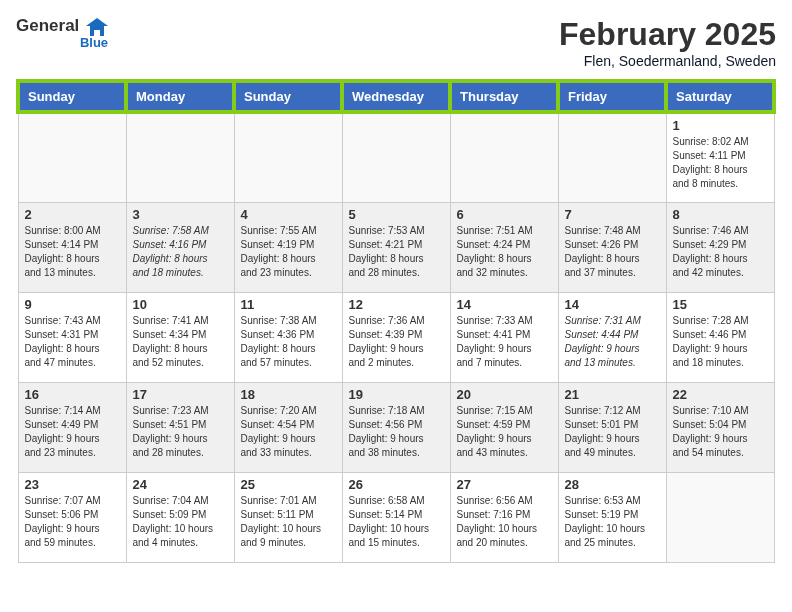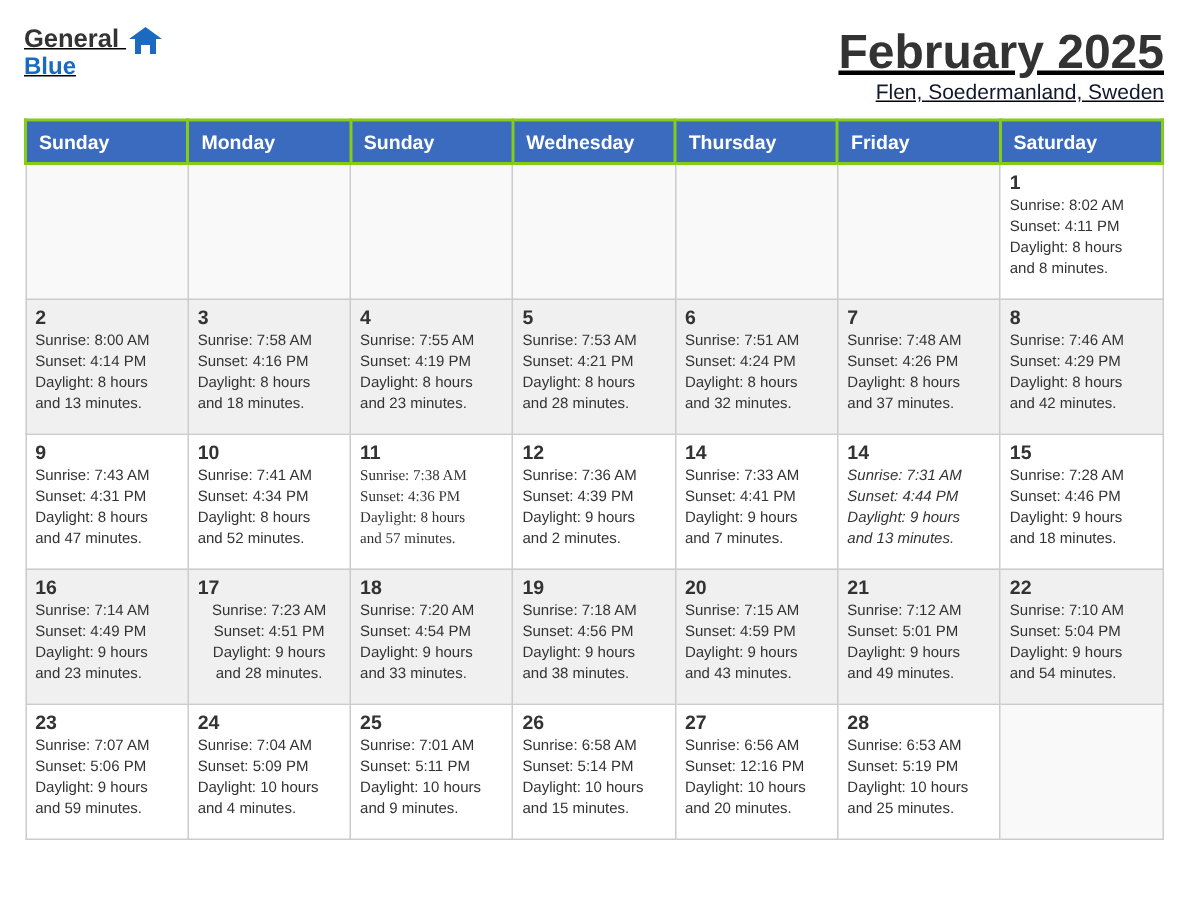--- a/index.html
+++ b/index.html
@@ -8,21 +8,20 @@
       background: #fff;
       width: 792px;
       min-height: 612px;
       padding: 16px;
     }
     .header-area {
       display: flex;
       justify-content: space-between;
       align-items: flex-start;
       margin-bottom: 10px;
-      text-decoration: underline;
     }
     .logo {
       display: flex;
       align-items: center;
     }
     .title-area {
       text-align: right;
     }
     .month-title {
       font-size: 32px;
@@ -37,21 +36,21 @@
       width: 100%;
       border-collapse: collapse;
       border: 1px solid #ccc;
     }
     .calendar th {
       background-color: #3a6bbf;
       color: white;
       text-align: left;
       padding: 6px 8px;
       font-size: 13px;
-      border: 2px solid #84cc16;
+      border: 4px solid #84cc16;
     }
     .calendar td {
       vertical-align: top;
       border: 1px solid #ccc;
       padding: 4px 6px;
       width: calc(100% / 7);
       min-height: 90px;
       height: 90px;
       font-size: 10.5px;
       color: #333;
@@ -79,21 +78,21 @@
 <body>
 
 <div class="header-area">
   <div class="logo">
     <div style="display:flex;flex-direction:column;line-height:1.1;">
       <span style="font-size:17px;font-weight:bold;color:#333;">General
         <svg width="22" height="22" viewBox="0 0 22 22" style="vertical-align:middle;margin-left:2px;">
           <polygon points="11,2 22,10 18,10 18,20 14,20 14,14 8,14 8,20 4,20 4,10 0,10" fill="#1a6bbf"></polygon>
         </svg>
       </span>
-      <span style="font-size:16px;font-weight:bold;color:#1a6bbf;margin-top:-2px;">Blue</span>
+      <span style="font-size:13px;font-weight:bold;color:#1a6bbf;margin-top:-2px;text-align:right;">Blue</span>
     </div>
   </div>
   <div class="title-area">
     <div class="month-title">February 2025</div>
     <div class="location-title">Flen, Soedermanland, Sweden</div>
   </div>
 </div>
 
 <table class="calendar">
   <thead>
@@ -126,21 +125,21 @@
       <tr class="row-shaded">
         <td>
           <span class="day-num">2</span>
           <div class="day-info" style="white-space: pre-line;">Sunrise: 8:00 AM
 Sunset: 4:14 PM
 Daylight: 8 hours
 and 13 minutes.</div>
         </td>
         <td>
           <span class="day-num">3</span>
-          <div class="day-info" style="white-space: pre-line;">Sunrise: 7:58 AM
+          <div class="day-info" style="white-space: pre-line; font-style: italic;">Sunrise: 7:58 AM
 Sunset: 4:16 PM
 Daylight: 8 hours
 and 18 minutes.</div>
         </td>
         <td>
           <span class="day-num">4</span>
           <div class="day-info" style="white-space: pre-line;">Sunrise: 7:55 AM
 Sunset: 4:19 PM
 Daylight: 8 hours
 and 23 minutes.</div>
@@ -184,21 +183,21 @@
         </td>
         <td>
           <span class="day-num">10</span>
           <div class="day-info" style="white-space: pre-line;">Sunrise: 7:41 AM
 Sunset: 4:34 PM
 Daylight: 8 hours
 and 52 minutes.</div>
         </td>
         <td>
           <span class="day-num">11</span>
-          <div class="day-info" style="white-space: pre-line; font-family: Liberation Serif, serif;">Sunrise: 7:38 AM
+          <div class="day-info" style="white-space: pre-line;">Sunrise: 7:38 AM
 Sunset: 4:36 PM
 Daylight: 8 hours
 and 57 minutes.</div>
         </td>
         <td>
           <span class="day-num">12</span>
           <div class="day-info" style="white-space: pre-line;">Sunrise: 7:36 AM
 Sunset: 4:39 PM
 Daylight: 9 hours
 and 2 minutes.</div>
@@ -228,21 +227,21 @@
       <tr class="row-shaded">
         <td>
           <span class="day-num">16</span>
           <div class="day-info" style="white-space: pre-line;">Sunrise: 7:14 AM
 Sunset: 4:49 PM
 Daylight: 9 hours
 and 23 minutes.</div>
         </td>
         <td>
           <span class="day-num">17</span>
-          <div class="day-info" style="white-space: pre-line; text-align: center;">Sunrise: 7:23 AM
+          <div class="day-info" style="white-space: pre-line;">Sunrise: 7:23 AM
 Sunset: 4:51 PM
 Daylight: 9 hours
 and 28 minutes.</div>
         </td>
         <td>
           <span class="day-num">18</span>
           <div class="day-info" style="white-space: pre-line;">Sunrise: 7:20 AM
 Sunset: 4:54 PM
 Daylight: 9 hours
 and 33 minutes.</div>
@@ -301,21 +300,21 @@
         <td>
           <span class="day-num">26</span>
           <div class="day-info" style="white-space: pre-line;">Sunrise: 6:58 AM
 Sunset: 5:14 PM
 Daylight: 10 hours
 and 15 minutes.</div>
         </td>
         <td>
           <span class="day-num">27</span>
           <div class="day-info" style="white-space: pre-line;">Sunrise: 6:56 AM
-Sunset: 12:16 PM
+Sunset: 7:16 PM
 Daylight: 10 hours
 and 20 minutes.</div>
         </td>
         <td>
           <span class="day-num">28</span>
           <div class="day-info" style="white-space: pre-line;">Sunrise: 6:53 AM
 Sunset: 5:19 PM
 Daylight: 10 hours
 and 25 minutes.</div>
         </td>

